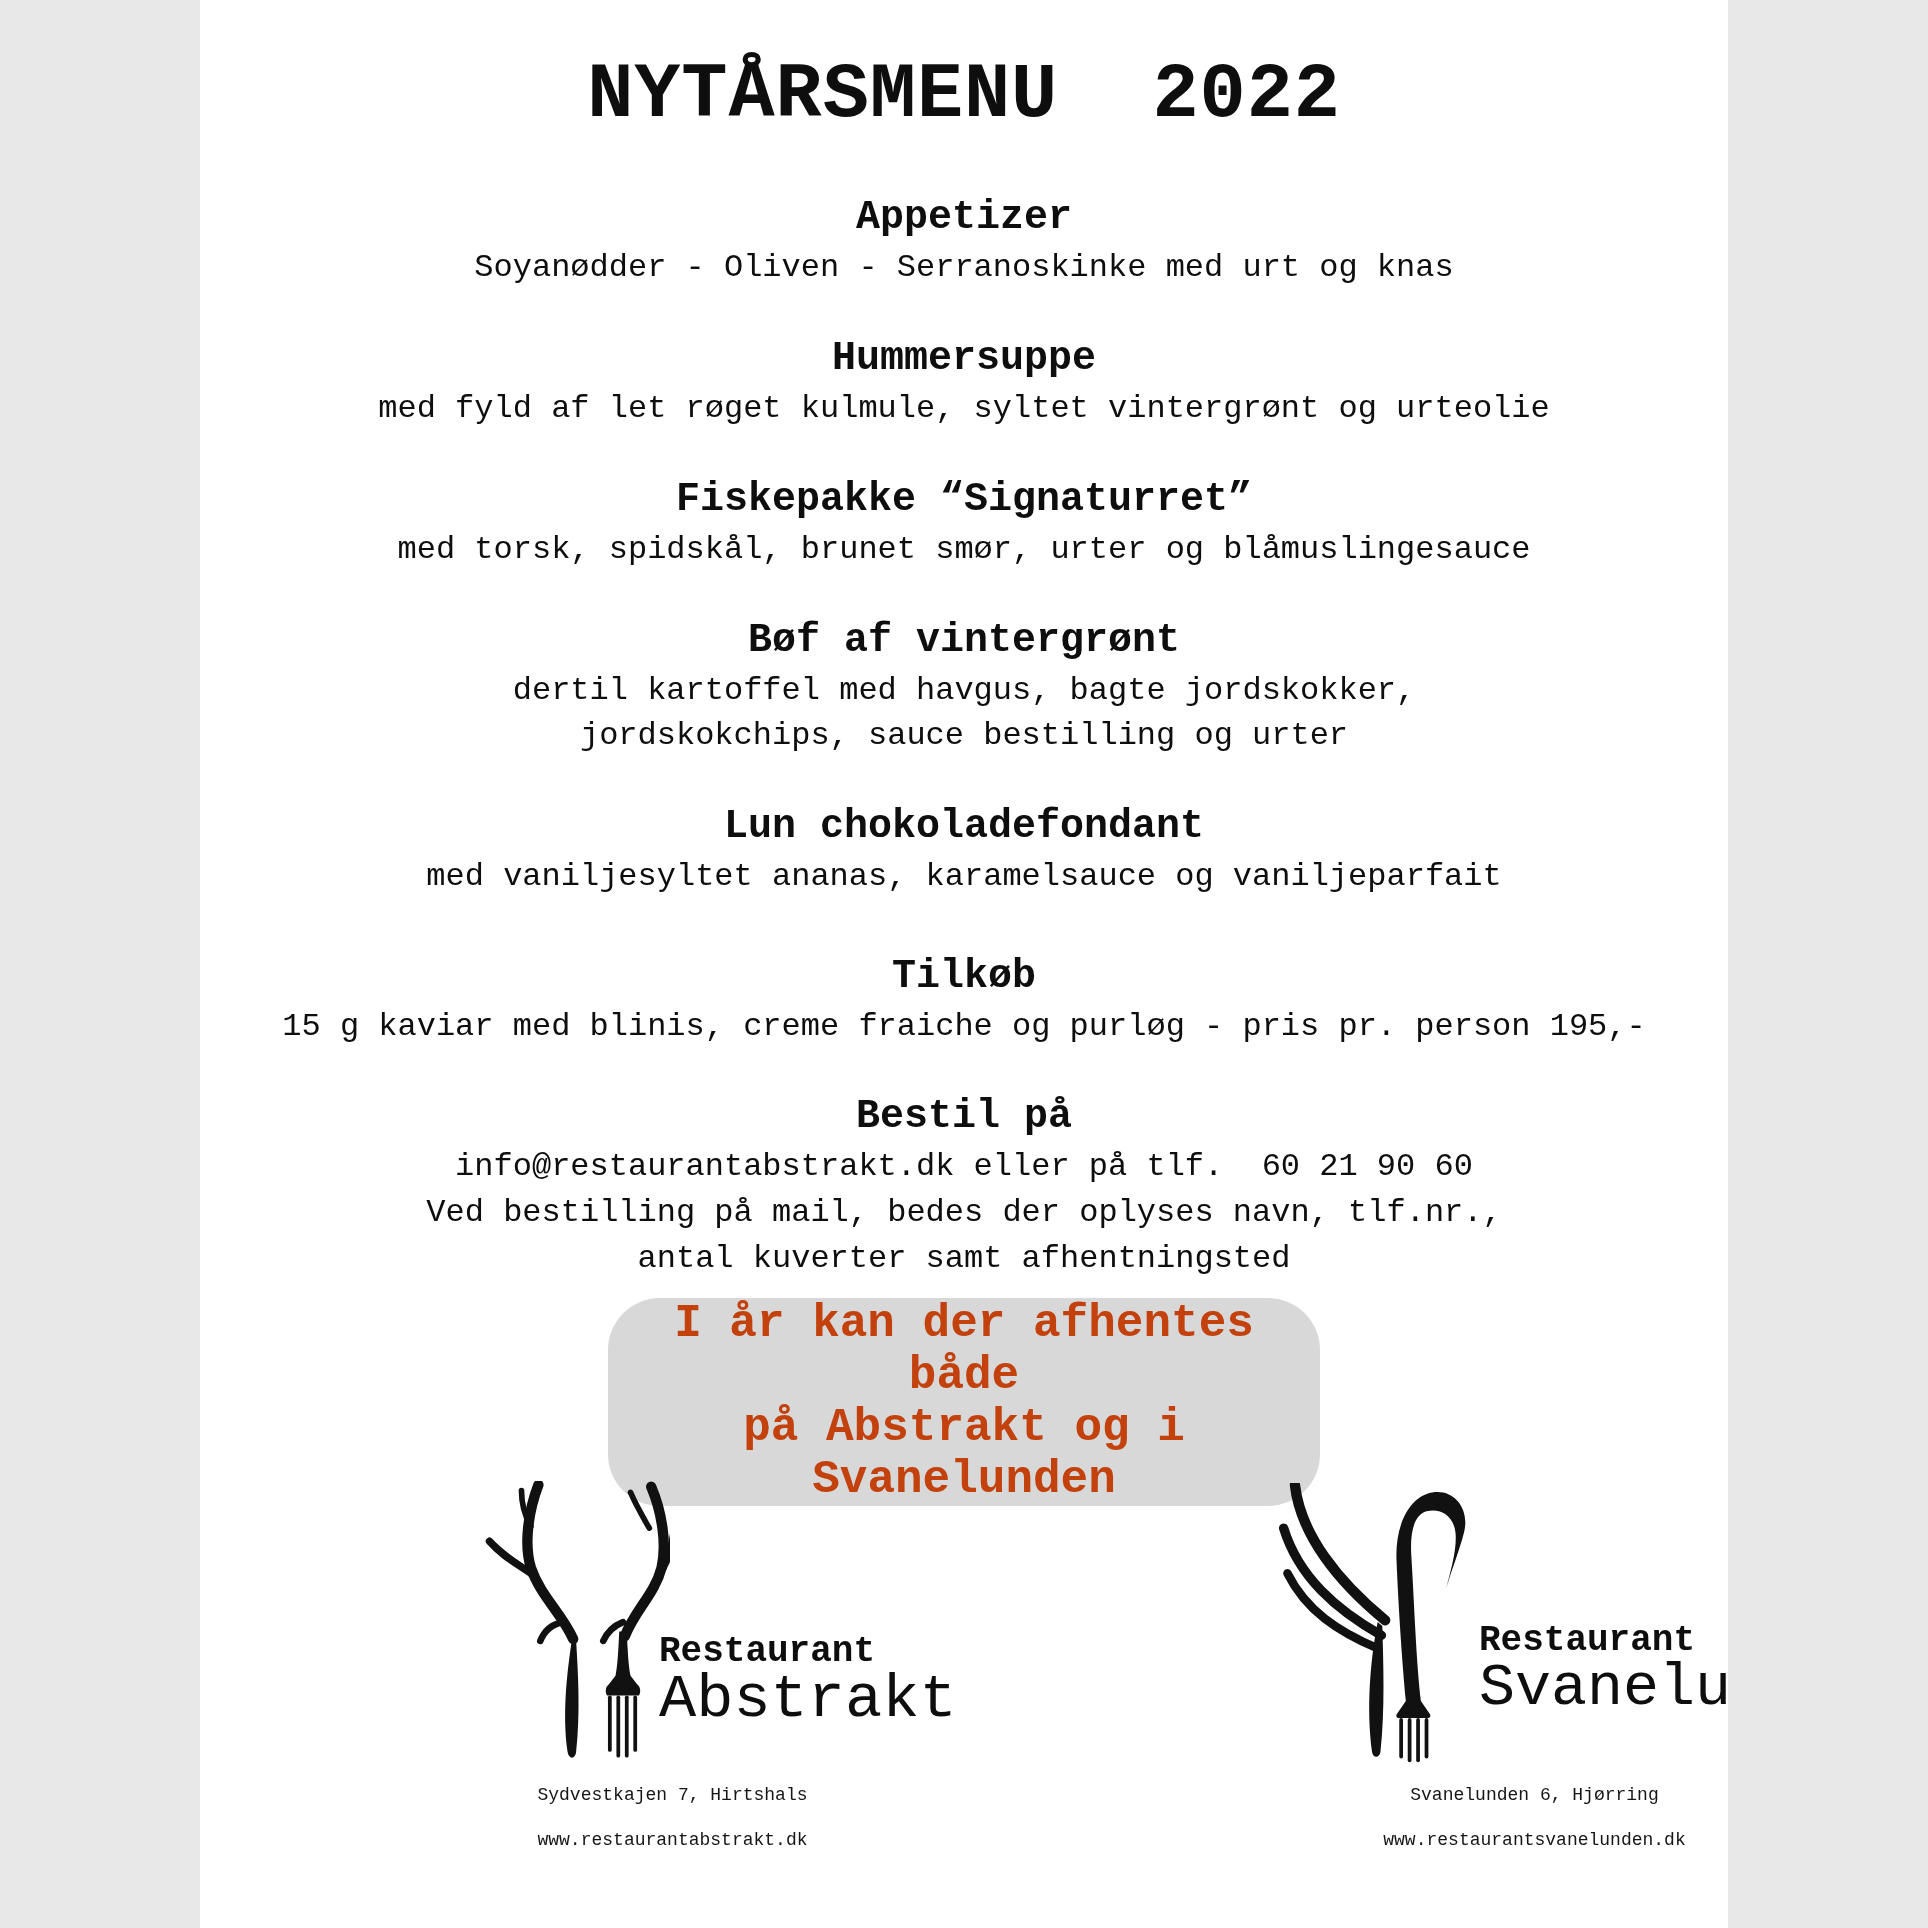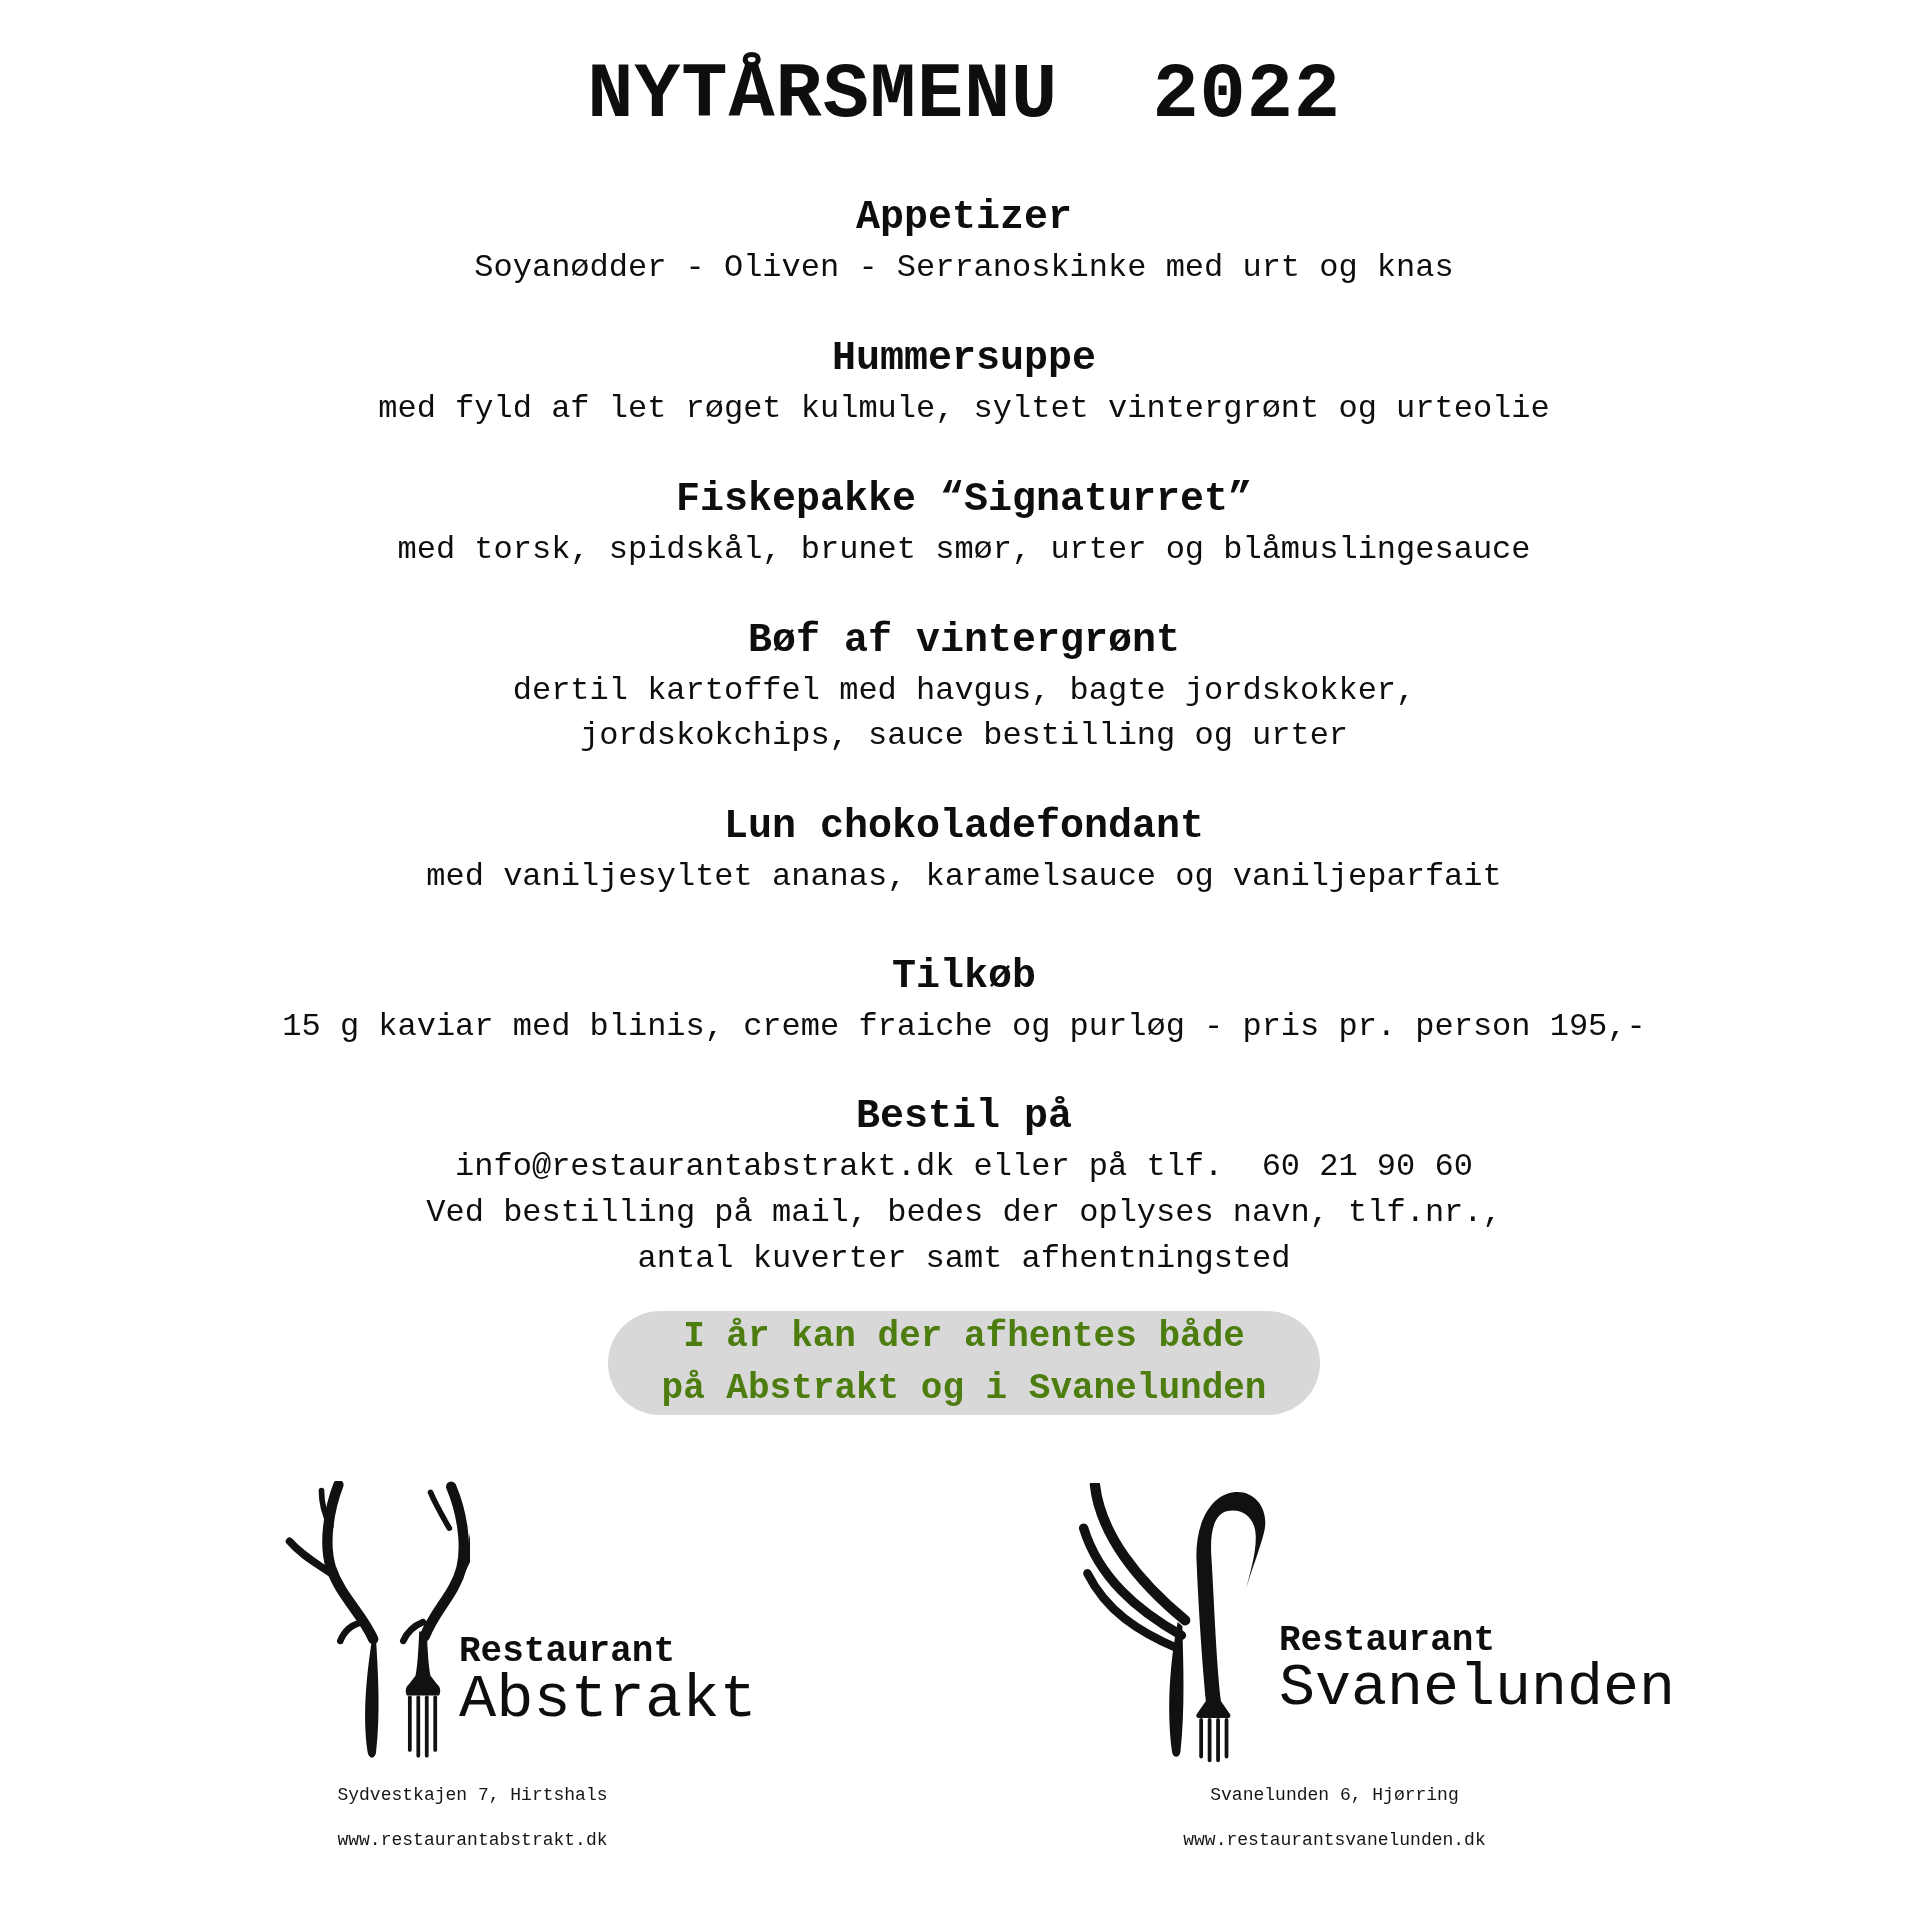--- a/index.html
+++ b/index.html
@@ -1,18 +1,18 @@
 <!DOCTYPE html>
 <html style="font-size:15px"><head>
 <meta charset="utf-8">
 <style>
   html,body{margin:0;padding:0;background:#e8e8e8;}
   .page{
     position:relative;
-    width:1928px;height:1928px;
+    width:1528px;height:1928px;
     margin:0 auto;
     background:#ffffff;
     font-family:"Liberation Mono",monospace;
     color:#0e0e0e;
     text-align:center;
     overflow:hidden;
   }
   .title{
     margin:0;
     padding-top:55px;
@@ -52,28 +52,28 @@
     font-size:72px;
     line-height:72px;
     font-weight:700;
     letter-spacing:1.9px;
   }
   .addons{margin-top:54px;}
   .ordering{margin-top:44px;}
   .order-line{white-space:pre;line-height:46px;}
   .pickup-pill{
     width:712px;
-    margin:29px auto 0;
+    margin:16px auto 0;
     background:#d8d8d8;
     border-radius:52px;
     padding:0;
-    font-size:36px;
+    font-size:46px;
     line-height:52px;
     font-weight:700;
-    color:#4d7c0f;
+    color:#c2410c;
   }
   .location{position:absolute;top:1474px;}
   .loc-left{left:235px;width:443px;}
   .loc-right{left:1055px;width:527px;}
   .logo{position:absolute;}
   .logo.antlers{left:47px;top:6.6px;}
   .logo.swan{left:17px;top:9.4px;}
   .brand{position:absolute;text-align:left;white-space:nowrap;}
   .brand-left{left:224px;top:160px;}
   .brand-right{left:224px;top:149px;}

